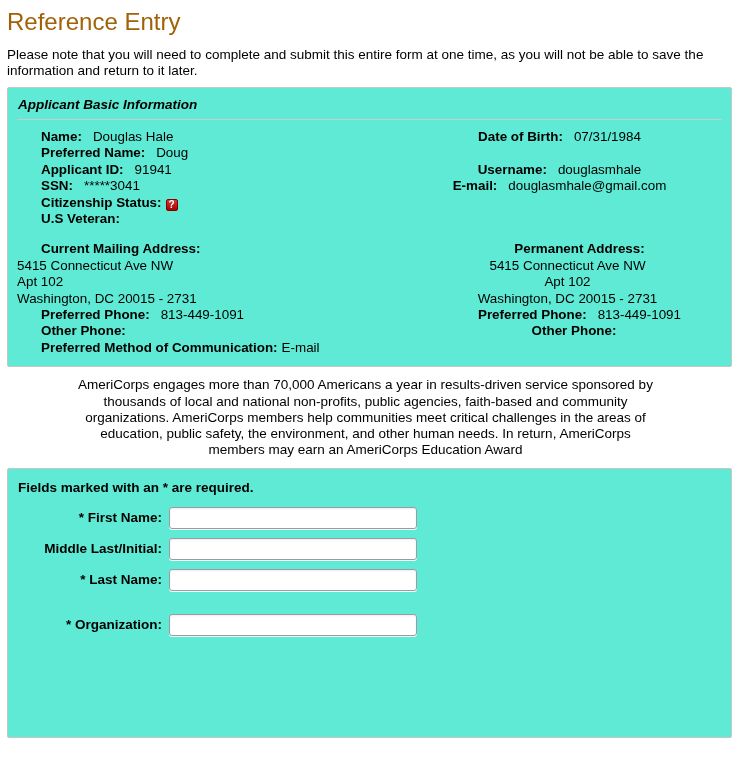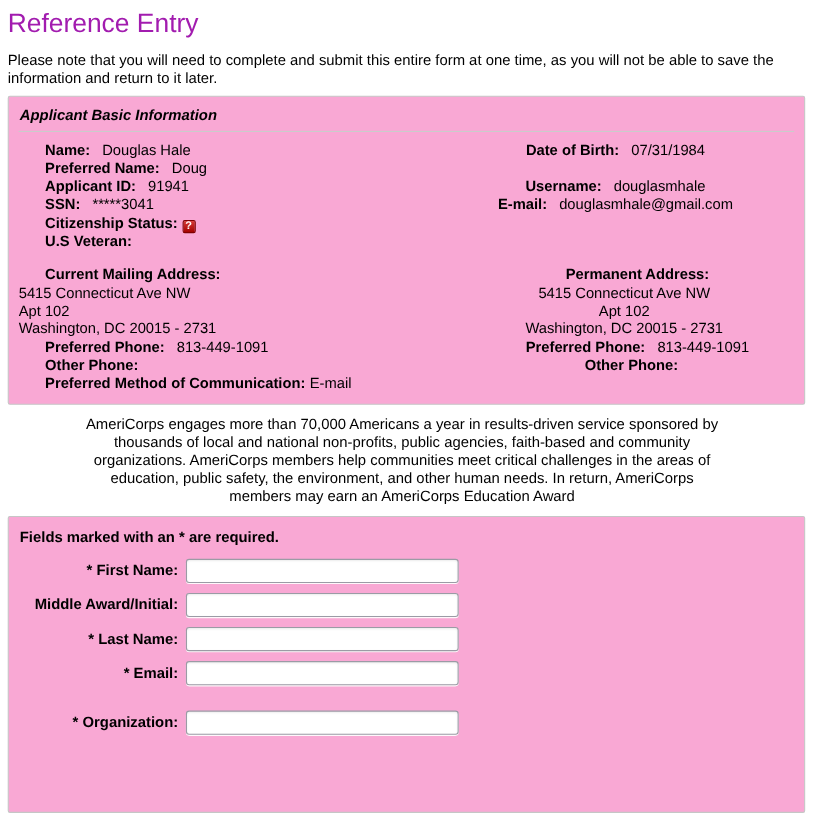--- a/index.html
+++ b/index.html
@@ -6,27 +6,27 @@
   html,body { margin:0; padding:0; }
   body {
     width:740px; height:758px; overflow:hidden;
     background:#ffffff; color:#000;
     font-family:"Liberation Sans", sans-serif;
     font-size:13.4px;
   }
   .wrap { padding:6px 8px 0 7px; }
 
   .page-title {
-    font-size:24px; font-weight:400; color:#a21caf;
+    font-size:24px; font-weight:400; color:#a16207;
     margin:2px 0 11px 0;
   }
   .note { font-size:13.5px; line-height:15.5px; margin:0 0 9px 0; }
 
   .panel {
-    background:#f9a8d4;
+    background:#5eead4;
     border:1px solid #c6c6c6;
     border-radius:2px;
   }
   .panel-basic { padding:8px 9px 10px 9px; }
 
   .sec-title {
     font-weight:bold; font-style:italic; font-size:13.5px;
     margin:1px 0 7px 1px;
   }
   .rule { border:none; border-top:1px solid #cbcbcb; margin:0 0 9px 0; }
@@ -158,29 +158,25 @@
   </div>
 
   <div class="panel panel-form">
     <div class="req-note">Fields marked with an * are required.</div>
 
     <div class="frow">
       <label class="flabel">* First Name:</label>
       <input type="text" style="">
     </div>
     <div class="frow">
-      <label class="flabel">Middle Award/Initial:</label>
+      <label class="flabel">Middle Last/Initial:</label>
       <input type="text" style="">
     </div>
     <div class="frow">
       <label class="flabel">* Last Name:</label>
-      <input type="text" style="">
-    </div>
-    <div class="frow">
-      <label class="flabel">* Email:</label>
       <input type="text" style="">
     </div>
     <div class="frow frow-gap">
       <label class="flabel">* Organization:</label>
       <input type="text" style="">
     </div>
   </div>
 
 </div>
 

